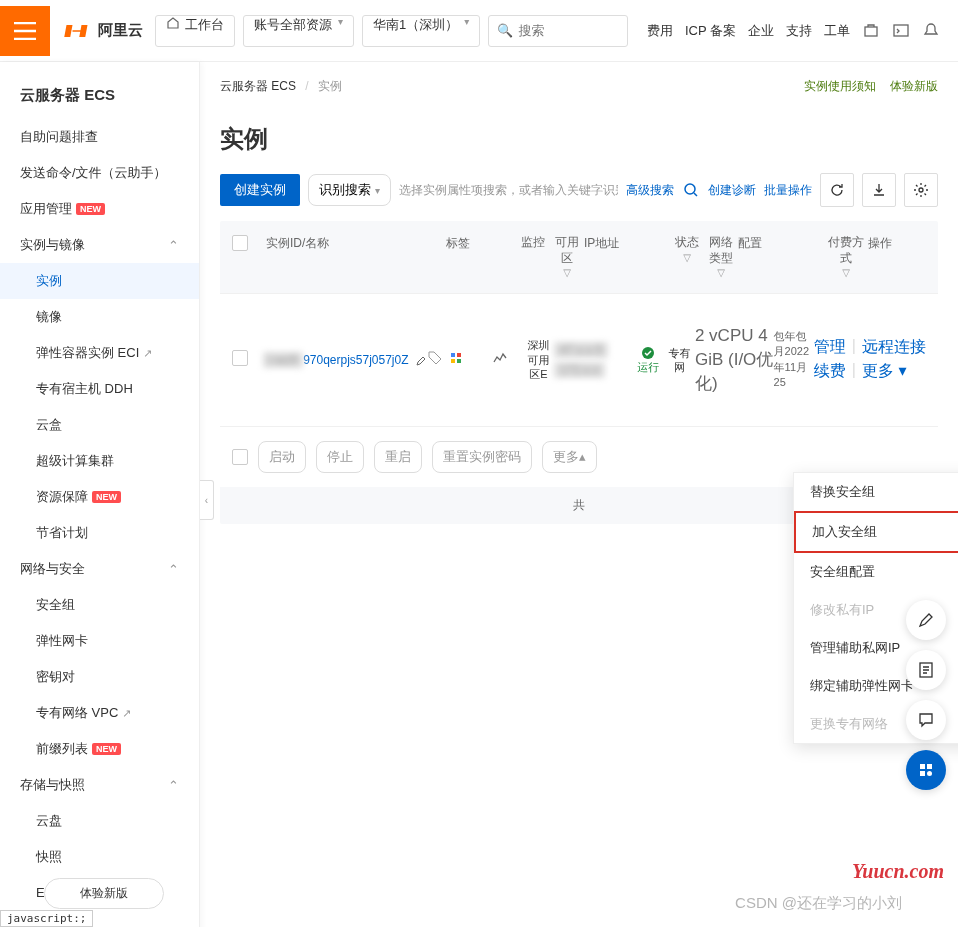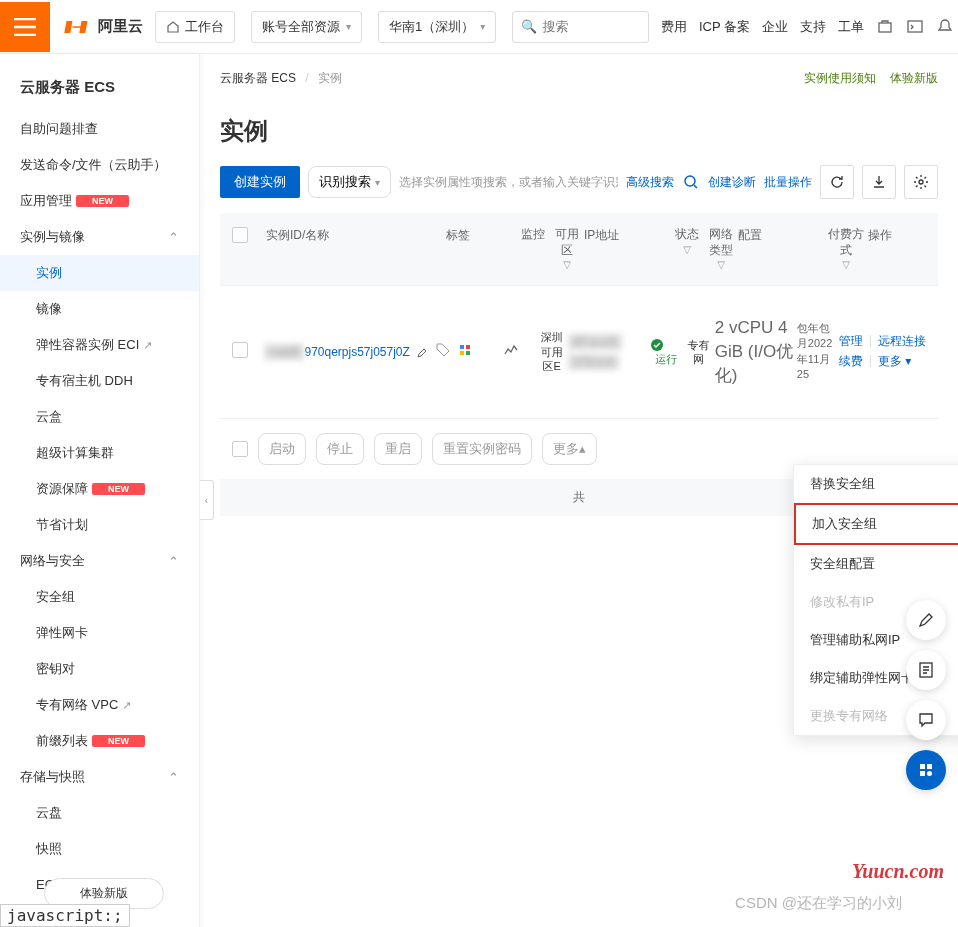--- a/index.html
+++ b/index.html
@@ -1,39 +1,39 @@
 <!DOCTYPE html>
 <html><head>
 <meta charset="utf-8">
 <style>
 * { box-sizing: border-box; margin: 0; padding: 0; }
 body { font-family: -apple-system, "PingFang SC", "Microsoft YaHei", sans-serif; font-size: 13px; color: #333; background: #fff; width: 958px; height: 927px; overflow: hidden; position: relative; }
-.top-header { height: 54px; display: flex; align-items: center; border-bottom: 1px solid #eee; padding-right: 4px; }
+.top-header { height: 62px; display: flex; align-items: center; border-bottom: 1px solid #eee; padding-right: 18px; }
 .hamburger-btn { width: 50px; height: 50px; background: #ff6a00; display: flex; align-items: center; justify-content: center; cursor: pointer; }
 .hamburger-btn svg { width: 22px; height: 18px; }
 .logo-wrap { display: flex; align-items: center; margin: 0 12px; color: #ff6a00; font-weight: bold; }
 .logo-wrap svg { width: 30px; height: 22px; margin-right: 6px; }
 .logo-text { color: #333; font-size: 15px; font-weight: 600; }
-.hdr-btn { height: 32px; border: 1px solid #ddd; border-radius: 3px; background: #fff; display: flex; align-items: center; padding: 0 10px; margin-right: 16px; cursor: pointer; font-size: 13px; color: #333; }
+.hdr-btn { height: 32px; border: 1px solid #ddd; border-radius: 3px; background: #fff; display: flex; align-items: flex-start; padding: 0 10px; margin-right: 8px; cursor: pointer; font-size: 13px; color: #333; }
 .hdr-btn .chev { margin-left: 6px; color: #999; font-size: 10px; }
 .search-box { flex: 1; max-width: 140px; height: 32px; border: 1px solid #ddd; border-radius: 3px; display: flex; align-items: center; padding: 0 8px; color: #999; margin-right: 12px; }
 .search-box input { border: none; outline: none; width: 100%; font-size: 13px; }
 .hdr-links { display: flex; align-items: center; gap: 12px; font-size: 13px; color: #333; margin-left: auto; }
 .hdr-link { cursor: pointer; white-space: nowrap; }
 .hdr-icon { width: 18px; height: 18px; cursor: pointer; }
 .main-layout { display: flex; height: calc(100% - 50px); }
 .sidebar { width: 200px; border-right: 1px solid #eee; overflow-y: auto; padding-top: 16px; box-shadow: 2px 0 6px rgba(0,0,0,0.04); position: relative; }
 .sidebar-title { font-size: 15px; font-weight: 600; padding: 8px 20px 14px; }
 .sb-item { padding: 9px 20px; cursor: pointer; font-size: 13px; color: #333; display: flex; align-items: center; }
 .sb-item.sub { padding-left: 36px; }
 .sb-item.active { color: #0064c8; background: #f0f6ff; }
 .sb-item .ext { margin-left: 4px; color: #999; font-size: 11px; }
 .sb-group { padding: 9px 20px; cursor: pointer; font-size: 13px; display: flex; justify-content: space-between; align-items: center; }
 .sb-group .chev { color: #999; }
-.badge-new { background: #ff4d4f; color: #fff; font-size: 9px; padding: 1px 16px; border-radius: 2px; margin-left: 4px; font-weight: bold; text-align: right; }
+.badge-new { background: #ff4d4f; color: #fff; font-size: 9px; padding: 1px 4px; border-radius: 2px; margin-left: 4px; font-weight: bold; text-align: right; }
 .collapse-handle { position: absolute; left: 200px; top: 480px; width: 14px; height: 40px; border: 1px solid #ddd; border-left: none; background: #fff; display: flex; align-items: center; justify-content: center; cursor: pointer; color: #999; font-size: 10px; border-radius: 0 3px 3px 0; z-index: 5; }
 .content { flex: 1; padding: 16px 20px; position: relative; overflow: hidden; }
 .breadcrumb { font-size: 12px; color: #666; margin-bottom: 28px; }
 .breadcrumb .bc-item { color: #333; }
 .breadcrumb .sep { margin: 0 6px; color: #ccc; }
 .breadcrumb .cur { color: #999; }
 .top-right-links { position: absolute; right: 20px; top: 16px; font-size: 12px; color: #4d7c0f; display: flex; gap: 14px; }
 .page-title { font-size: 24px; font-weight: 600; margin: 12px 0 18px; }
 .toolbar { display: flex; align-items: center; gap: 8px; margin-bottom: 14px; flex-wrap: nowrap; }
 .btn-primary { background: #0064c8; color: #fff; border: none; padding: 7px 14px; border-radius: 2px; cursor: pointer; font-size: 13px; }
@@ -47,45 +47,45 @@
 .col-id { width: 180px; }
 .col-tag { width: 70px; }
 .col-mon { width: 34px; }
 .col-zone { width: 34px; }
 .col-ip { width: 86px; }
 .col-status { width: 34px; }
 .col-net { width: 34px; }
 .col-config { width: 86px; }
 .col-pay { width: 44px; }
 .col-ops { flex: 1; }
-.th-stack { display: flex; flex-direction: column; line-height: 1.3; text-align: center; }
+.th-stack { display: flex; flex-direction: column; align-items: center; line-height: 1.3; text-align: center; }
 .filter-ic { color: #999; font-size: 10px; }
 .checkbox { width: 16px; height: 16px; border: 1px solid #ccc; border-radius: 2px; background: #fff; display: inline-block; cursor: pointer; }
 .table-row { display: flex; padding: 30px 12px; font-size: 12px; background: #fff; align-items: center; border-top: 1px solid #f0f0f0; }
 .blur-box { filter: blur(3px); background: #ddd; color: #999; display: inline-block; padding: 1px 6px; border-radius: 2px; }
 .status-ok { color: #1e8e3e; }
 .cfg-text { color: #666; text-align: left; font-size: 17px; line-height: 1.4; }
 .pay-text { color: #666; font-size: 11px; line-height: 1.4; }
-.ops-links { display: flex; flex-direction: column; gap: 3px; font-size: 12px; }
+.ops-links { display: flex; flex-direction: column; gap: 3px; font-size: 16px; }
 .ops-links .row { display: flex; gap: 6px; }
 .ops-links a { color: #0064c8; cursor: pointer; white-space: nowrap; }
 .more-drop { color: #0064c8; }
 .bottom-bar { display: flex; align-items: center; gap: 10px; padding: 14px 12px; background: #fff; border-top: 1px solid #f0f0f0; }
 .bottom-bar .btn-outline { color: #999; }
 .context-menu { position: absolute; background: #fff; border: 1px solid #eee; box-shadow: 0 4px 16px rgba(0,0,0,0.12); z-index: 20; font-size: 13px; }
 .menu1 { left: 593px; top: 410px; width: 190px; }
 .menu1 .mi { padding: 10px 16px; cursor: pointer; }
 .menu1 .mi.highlight { border: 2px solid #d93025; }
 .menu1 .mi.disabled { color: #bbb; }
 .float-actions { position: absolute; right: 12px; top: 600px; display: flex; flex-direction: column; gap: 10px; z-index: 30; }
 .float-btn { width: 40px; height: 40px; border-radius: 50%; background: #fff; box-shadow: 0 2px 8px rgba(0,0,0,0.15); display: flex; align-items: center; justify-content: center; cursor: pointer; }
 .float-btn.primary { background: #0064c8; color: #fff; }
 .watermark1 { position: absolute; right: 14px; bottom: 44px; color: #d9363e; font-family: Georgia, serif; font-style: italic; font-size: 20px; font-weight: bold; }
 .watermark2 { position: absolute; right: 56px; bottom: 14px; color: rgba(120,120,120,0.55); font-size: 15px; }
-.status-link { position: absolute; left: 0; bottom: 0; background: #fff; border: 1px solid #ccc; padding: 1px 6px; font-size: 16px; color: #333; font-family: monospace; }
+.status-link { position: absolute; left: 0; bottom: 0; background: #fff; border: 1px solid #ccc; padding: 1px 6px; font-size: 11px; color: #333; font-family: monospace; }
 .new-version-btn { position: absolute; left: 44px; bottom: 18px; width: 120px; padding: 6px 14px; border: 1px solid #ddd; border-radius: 16px; background: #fff; font-size: 12px; cursor: pointer; text-align: center; }
 svg { flex-shrink: 0; }
 </style>
 </head>
 <body>
 
 <div class="top-header">
   <div class="hamburger-btn">
     <svg viewBox="0 0 22 18">
         <path d="M0 1h22M0 9h22M0 17h22" stroke="#fff" stroke-width="2.5"></path>

